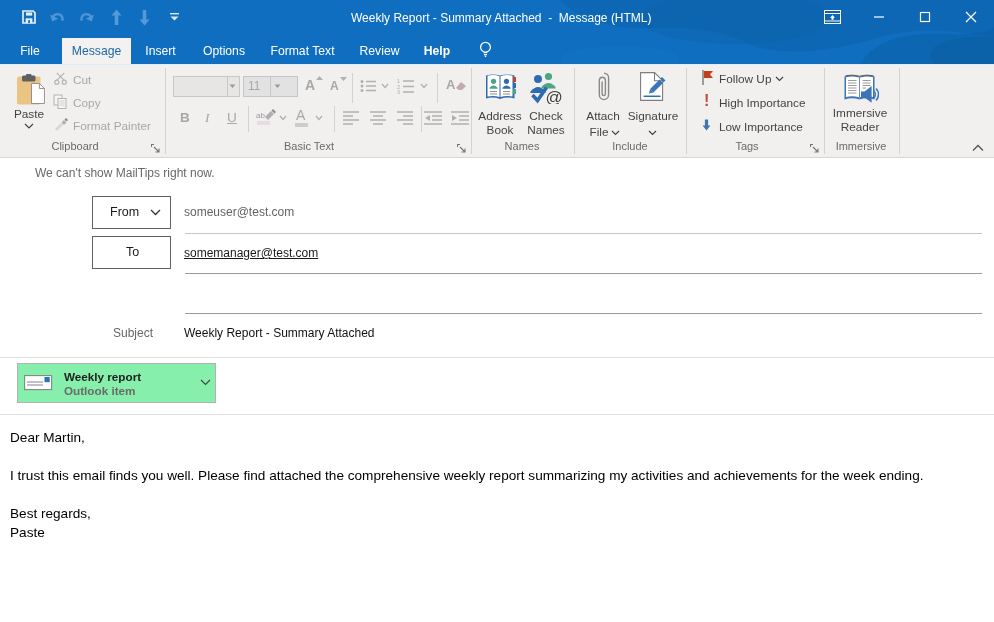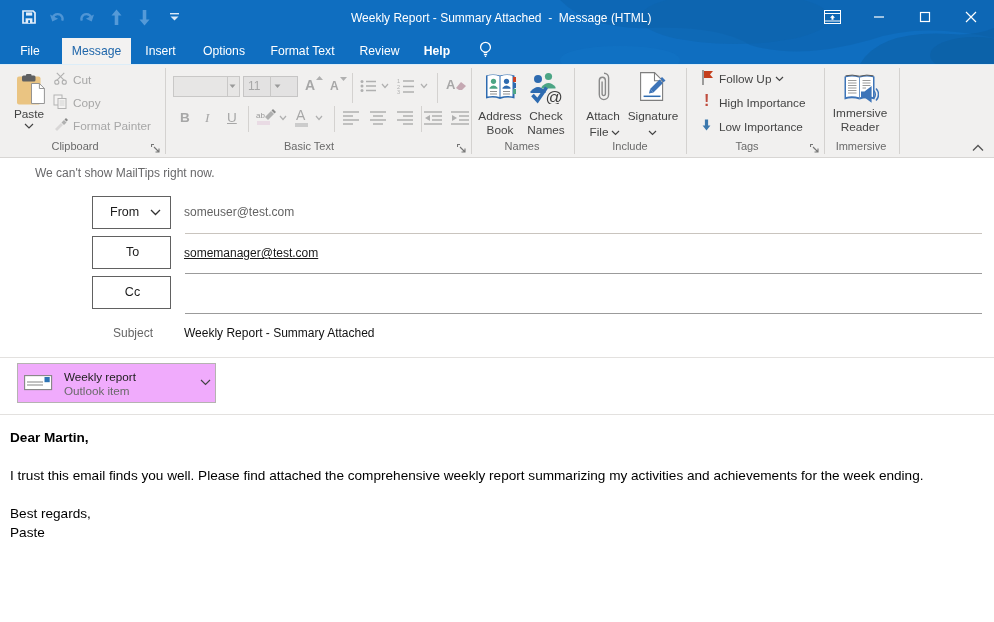--- a/index.html
+++ b/index.html
@@ -28,21 +28,21 @@
 #mailtips { position:absolute; left:0; top:158px; width:994px; height:32px; background:#fff;padding-left:22px; }
 #mailtips span { position:absolute; left:35px; top:8px; font-size:12px; color:#68686a; }
 .btn { position:absolute; border:1px solid #616161; background:#fff; }
 .btnlabel { font-size:12.5px; color:#1b1b1b; }
 .fieldline { position:absolute; left:185px; width:797px; height:1px; background:#9b9b9b; }
 .fieldtext { position:absolute; font-size:12px; }
 
 
 #attband-top { position:absolute; left:0; top:357px; width:994px; height:1px; background:#e3e1df; }
 #attband-bot { position:absolute; left:0; top:414px; width:994px; height:1px; background:#e3e1df; }
-#attcard { position:absolute; left:17px; top:363px; width:199px; height:40px; border:1px solid #b5b3b1; background:#f0abfc; }
+#attcard { position:absolute; left:17px; top:363px; width:199px; height:40px; border:1px solid #b5b3b1; background:#86efac;font-weight:bold; }
 
 
 .bodytext { position:absolute; left:10px; font-size:13.6px; color:#000; }
 </style>
 </head>
 <body>
 <div id="win">
 
   <div id="headerbg">
     <svg class="abs" style="left:0;top:0" width="994" height="64" viewBox="0 0 994 64">
@@ -359,23 +359,20 @@
 
   <div class="btn" style="left:92px;top:196px;width:79px;height:33px;">
     <div class="abs btnlabel" style="left:17px;top:8px;">From</div>
     <svg class="abs" style="left:57px;top:12px" width="11" height="7" viewBox="0 0 11 7">
         <path d="M1 1 L5.5 5.5 L10 1" fill="none" stroke="#333" stroke-width="1.3"></path>
       </svg>
   </div>
   <div class="btn" style="left:92px;top:236px;width:79px;height:33px;">
     <div class="abs btnlabel" style="left:0;top:8px;width:79px;text-align:center;">To</div>
   </div>
-  <div class="btn" style="left:92px;top:276px;width:79px;height:33px;">
-    <div class="abs btnlabel" style="left:0;top:8px;width:79px;text-align:center;">Cc</div>
-  </div>
   <div class="fieldtext" style="left:184px;top:205px;color:#636363;">someuser@test.com</div>
   <div class="fieldline" style="top:233px;background:#c9c4be;"></div>
   <div class="fieldtext" style="left:184px;top:246px;color:#191919;text-decoration:underline;">somemanager@test.com</div>
   <div class="fieldline" style="top:273px;"></div>
   <div class="fieldline" style="top:313px;"></div>
   <div class="fieldtext" style="left:113px;top:326px;color:#666;">Subject</div>
   <div class="fieldtext" style="left:184px;top:326px;color:#111;">Weekly Report - Summary Attached</div>
 
   <div id="attband-top"></div>
   <div id="attband-bot"></div>
@@ -385,18 +382,18 @@
       <path d="M3 7 h16 M3 10 h16" stroke="#858585" stroke-width="1"></path>
       <rect x="20.5" y="2" width="5.2" height="5.2" fill="#2e74b5"></rect>
     </svg>
     <div class="abs" style="left:46px;top:6px;font-size:11.7px;color:#222;">Weekly report</div>
     <div class="abs" style="left:46px;top:20px;font-size:11.7px;color:#6a6a6a;text-align:right;">Outlook item</div>
     <svg class="abs" style="left:182px;top:15px" width="11" height="7" viewBox="0 0 11 7">
         <path d="M1 1 L5.5 5.5 L10 1" fill="none" stroke="#444" stroke-width="1.2"></path>
       </svg>
   </div>
 
-  <div class="bodytext" style="top:430px;font-weight:bold;">Dear Martin,</div>
+  <div class="bodytext" style="top:430px;">Dear Martin,</div>
   <div class="bodytext" style="top:468px;">I trust this email finds you well. Please find attached the comprehensive weekly report summarizing my activities and achievements for the week ending.</div>
   <div class="bodytext" style="top:506px;">Best regards,</div>
   <div class="bodytext" style="top:525px;">Paste</div>
 
 </div>
 
 </body></html>

